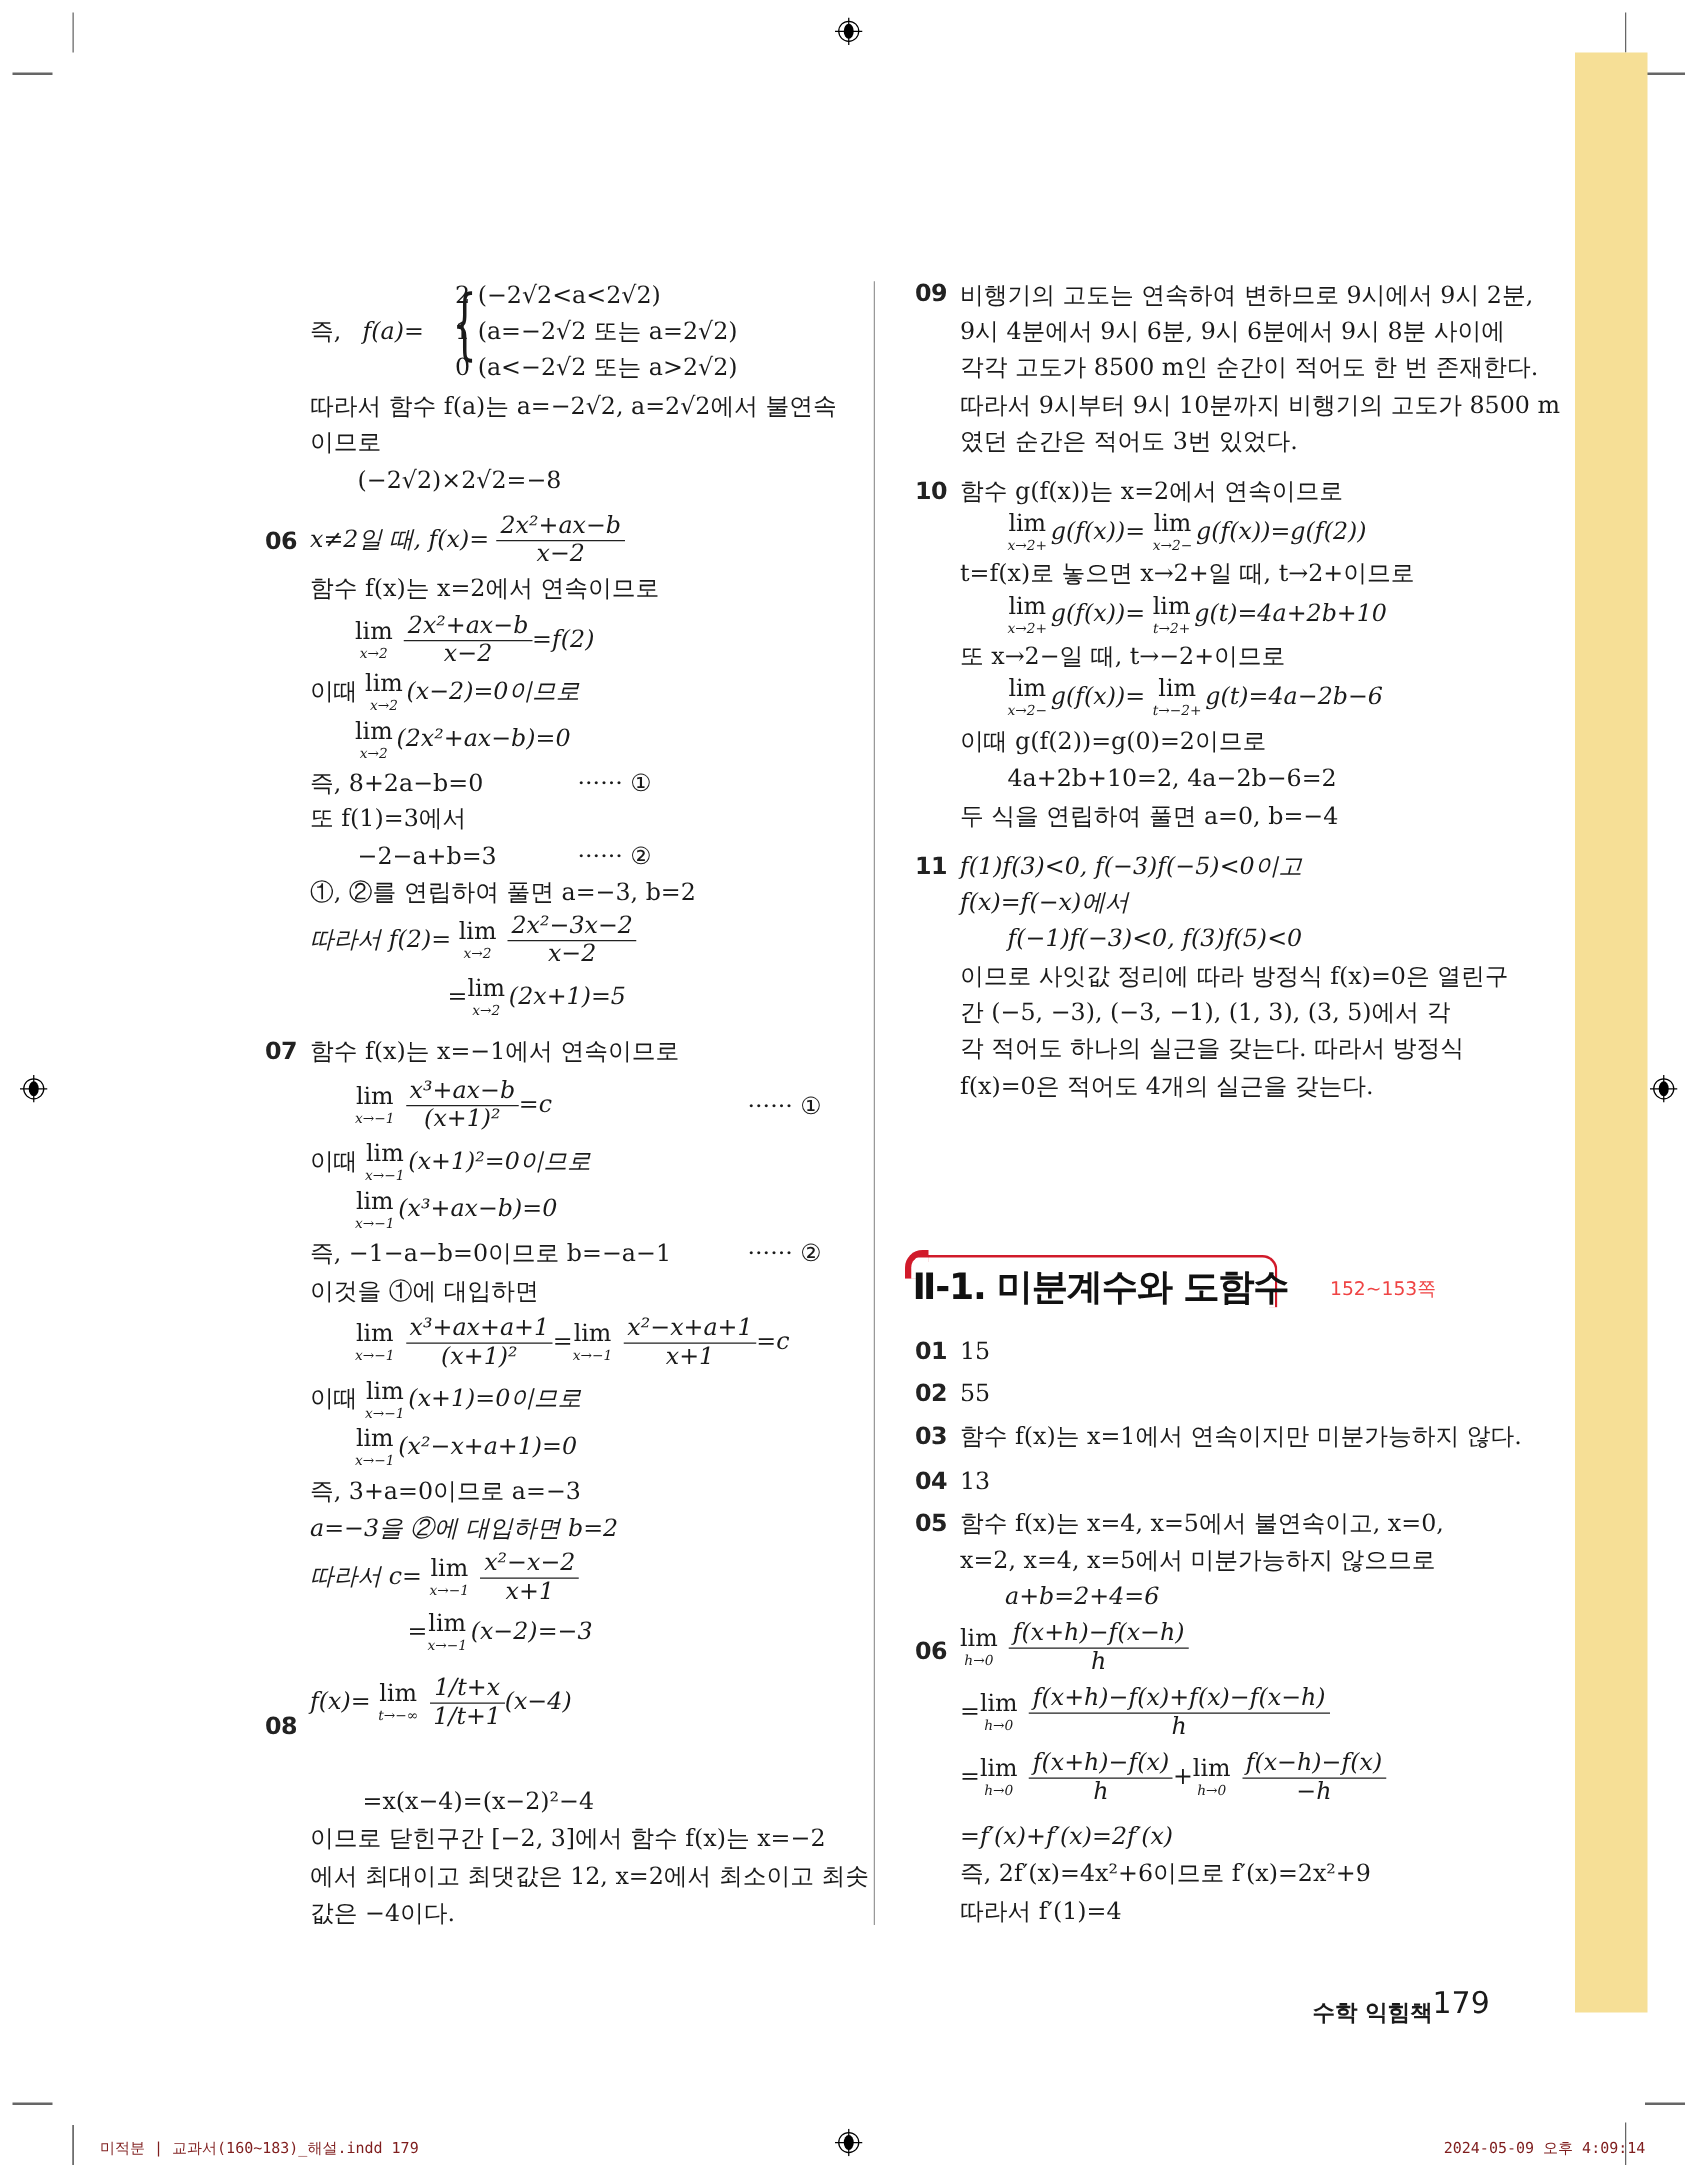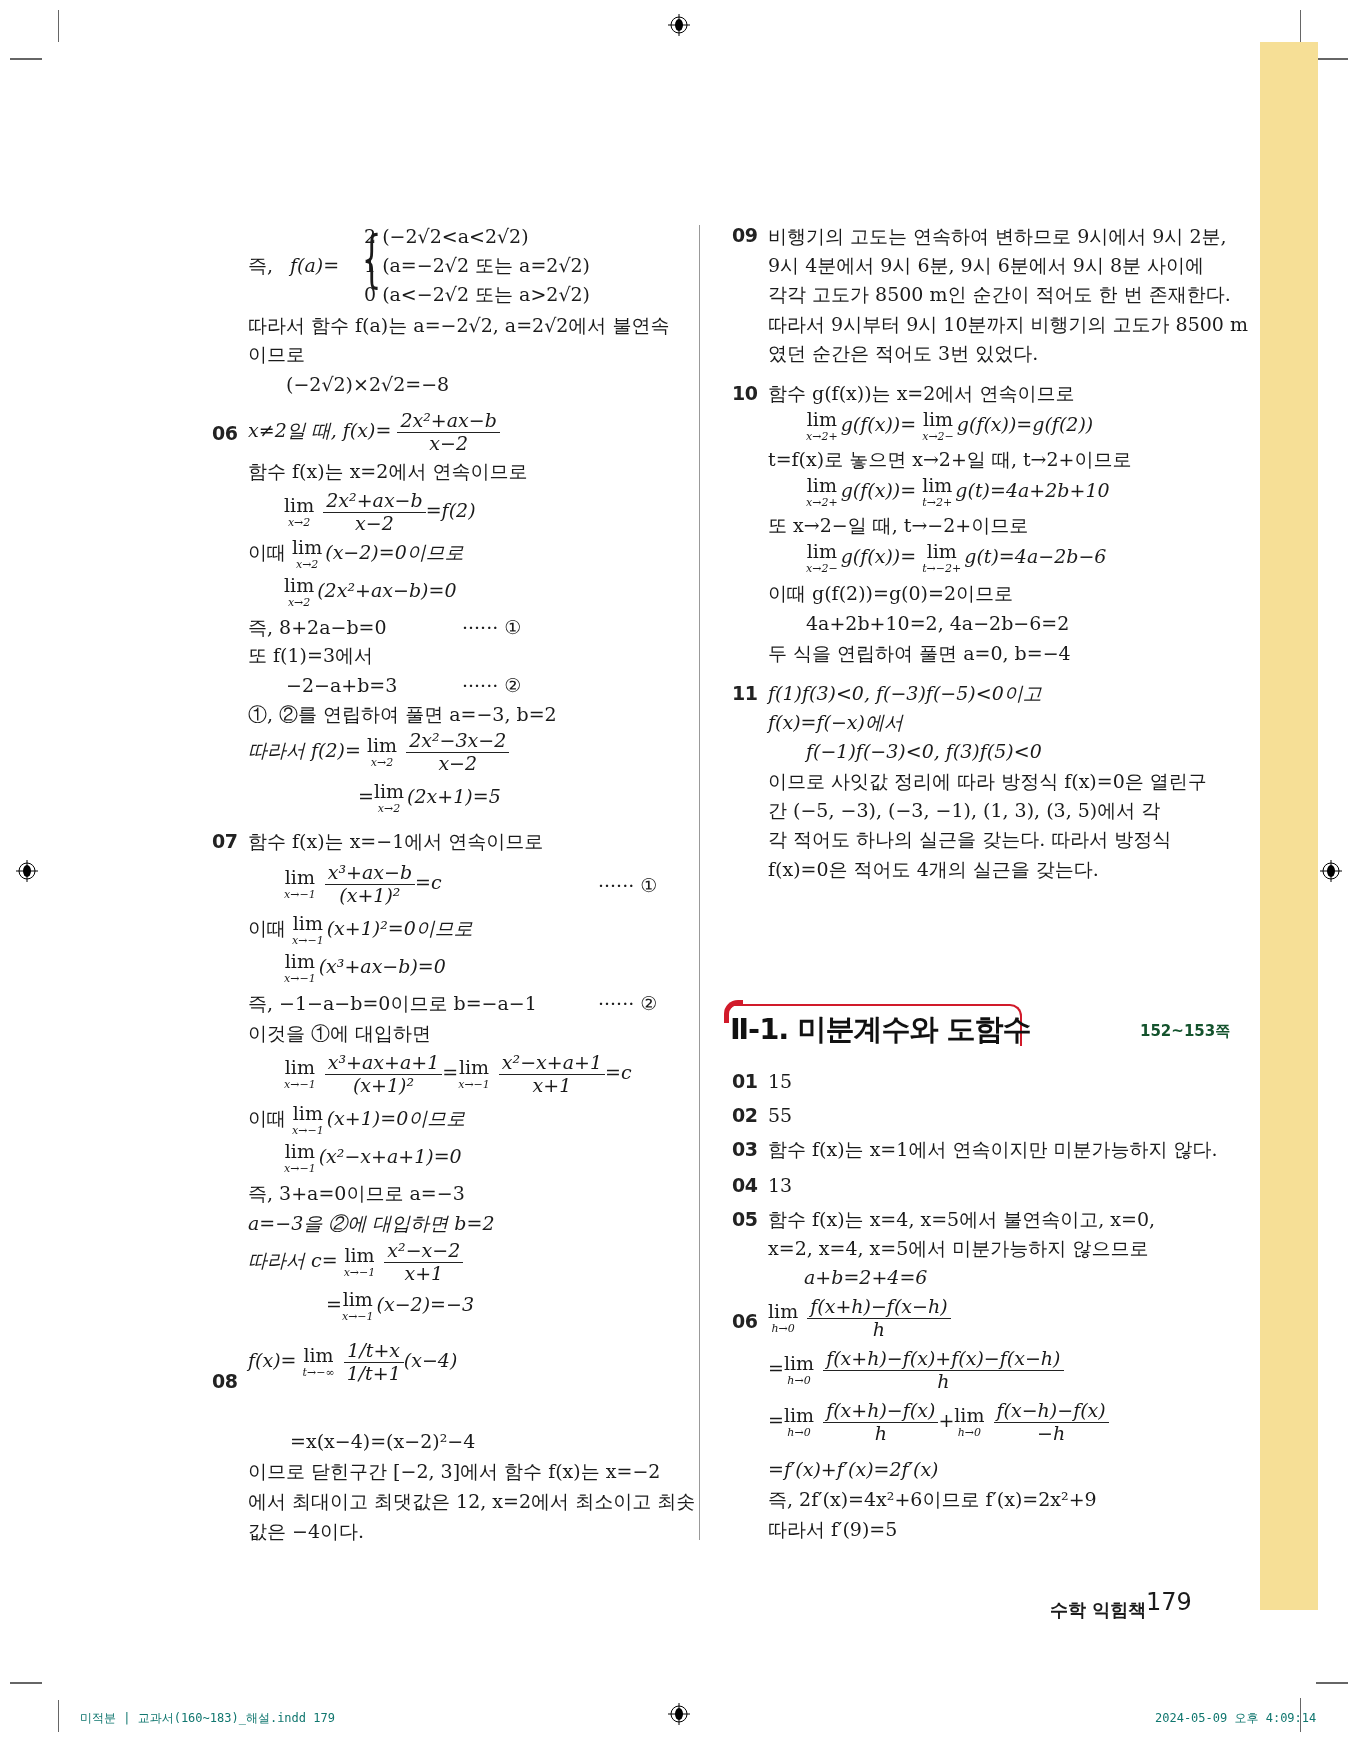--- a/index.html
+++ b/index.html
@@ -19,27 +19,27 @@
   .divider{position:absolute;left:699px;top:225px;width:1px;height:1315px;background:#999;}
   .sidetab{position:absolute;left:1260px;top:42px;width:58px;height:1568px;background:#f6df96;}
   .crop{position:absolute;background:#666;}
   .reg{position:absolute;width:22px;height:22px;}
   .sectitle{position:absolute;left:730px;top:1010px;font-family:"DejaVu Sans","Liberation Sans",sans-serif;
             font-weight:bold;font-size:29px;letter-spacing:-1px;color:#111;}
   .secbox{position:absolute;left:730px;top:1004px;width:290px;height:40px;border-top:2.5px solid #d11a2a;
           border-right:2.5px solid #d11a2a;border-top-right-radius:12px;}
   .secarc{position:absolute;left:724px;top:1000px;width:14px;height:18px;border-top:5px solid #d11a2a;
           border-left:5px solid #d11a2a;border-top-left-radius:14px;}
-  .pageref{position:absolute;left:1140px;top:1022px;font-family:"DejaVu Sans","Liberation Sans",sans-serif;
-           font-weight:bold;font-size:15px;color:#14532d;}
+  .pageref{position:absolute;left:1064px;top:1022px;font-family:"DejaVu Sans","Liberation Sans",sans-serif;
+           font-weight:normal;font-size:15px;color:#ef4444;}
   .footer-book{position:absolute;left:1050px;top:1598px;font-family:"DejaVu Sans","Liberation Sans",sans-serif;
                font-weight:bold;font-size:18px;}
   .footer-page{position:absolute;left:1146px;top:1588px;font-family:"DejaVu Sans","Liberation Sans",sans-serif;
                font-size:24px;}
-  .slug{position:absolute;font-family:"DejaVu Sans Mono","Liberation Mono",monospace;font-size:12px;color:#0f766e;}
+  .slug{position:absolute;font-family:"DejaVu Sans Mono","Liberation Mono",monospace;font-size:12px;color:#7f1d1d;}
 </style>
 </head>
 <body>
 
 <div class="crop" style="left:58px;top:10px;width:1px;height:32px;"></div>
 <div class="crop" style="left:10px;top:58px;width:32px;height:2px;"></div>
 <div class="crop" style="left:1300px;top:10px;width:1px;height:32px;"></div>
 <div class="crop" style="left:1316px;top:58px;width:32px;height:2px;"></div>
 <div class="crop" style="left:10px;top:1682px;width:32px;height:2px;"></div>
 <div class="crop" style="left:58px;top:1700px;width:1px;height:32px;"></div>
@@ -235,20 +235,20 @@
     <span>=</span><span class="lim"><span class="w">lim</span><span class="s">h→0</span></span>
     <span class="frac"><span class="n">f(x+h)−f(x)+f(x)−f(x−h)</span><span class="d">h</span></span>
   </span>
   <span class="line" style="left:768px;top:1400px;">
     <span>=</span><span class="lim"><span class="w">lim</span><span class="s">h→0</span></span>
     <span class="frac"><span class="n">f(x+h)−f(x)</span><span class="d">h</span></span><span>+</span><span class="lim"><span class="w">lim</span><span class="s">h→0</span></span>
     <span class="frac"><span class="n">f(x−h)−f(x)</span><span class="d">−h</span></span>
   </span>
   <span class="line it" style="left:768px;top:1456px;">=f′(x)+f′(x)=2f′(x)</span>
   <span class="line" style="left:768px;top:1486px;">즉, 2f′(x)=4x²+6이므로   f′(x)=2x²+9</span>
-  <span class="line" style="left:768px;top:1516px;">따라서   f′(9)=5</span>
+  <span class="line" style="left:768px;top:1516px;">따라서   f′(1)=4</span>
 </div>
 
 <span class="footer-book">수학 익힘책</span>
 <span class="footer-page">179</span>
 <div class="crop" style="left:58px;top:1700px;width:1px;height:32px;"></div>
 <span class="slug" style="left:80px;top:1710px;">미적분 | 교과서(160~183)_해설.indd   179</span>
 <span class="slug" style="left:1155px;top:1710px;">2024-05-09   오후 4:09:14</span>
 
 </body></html>

